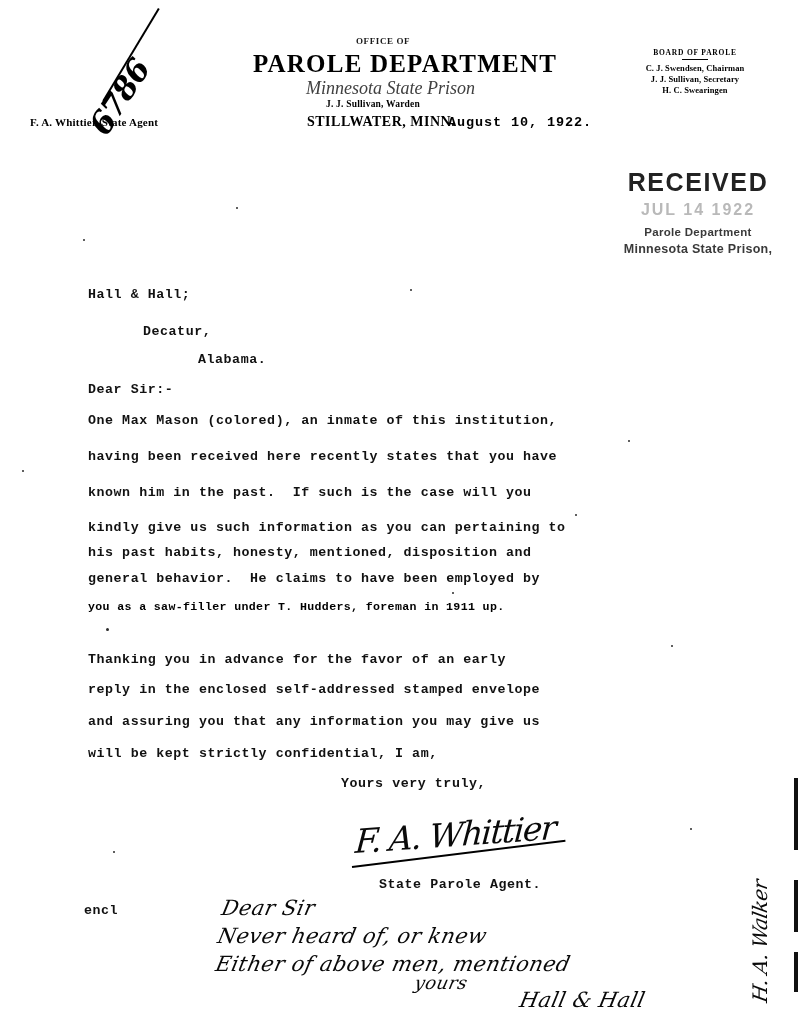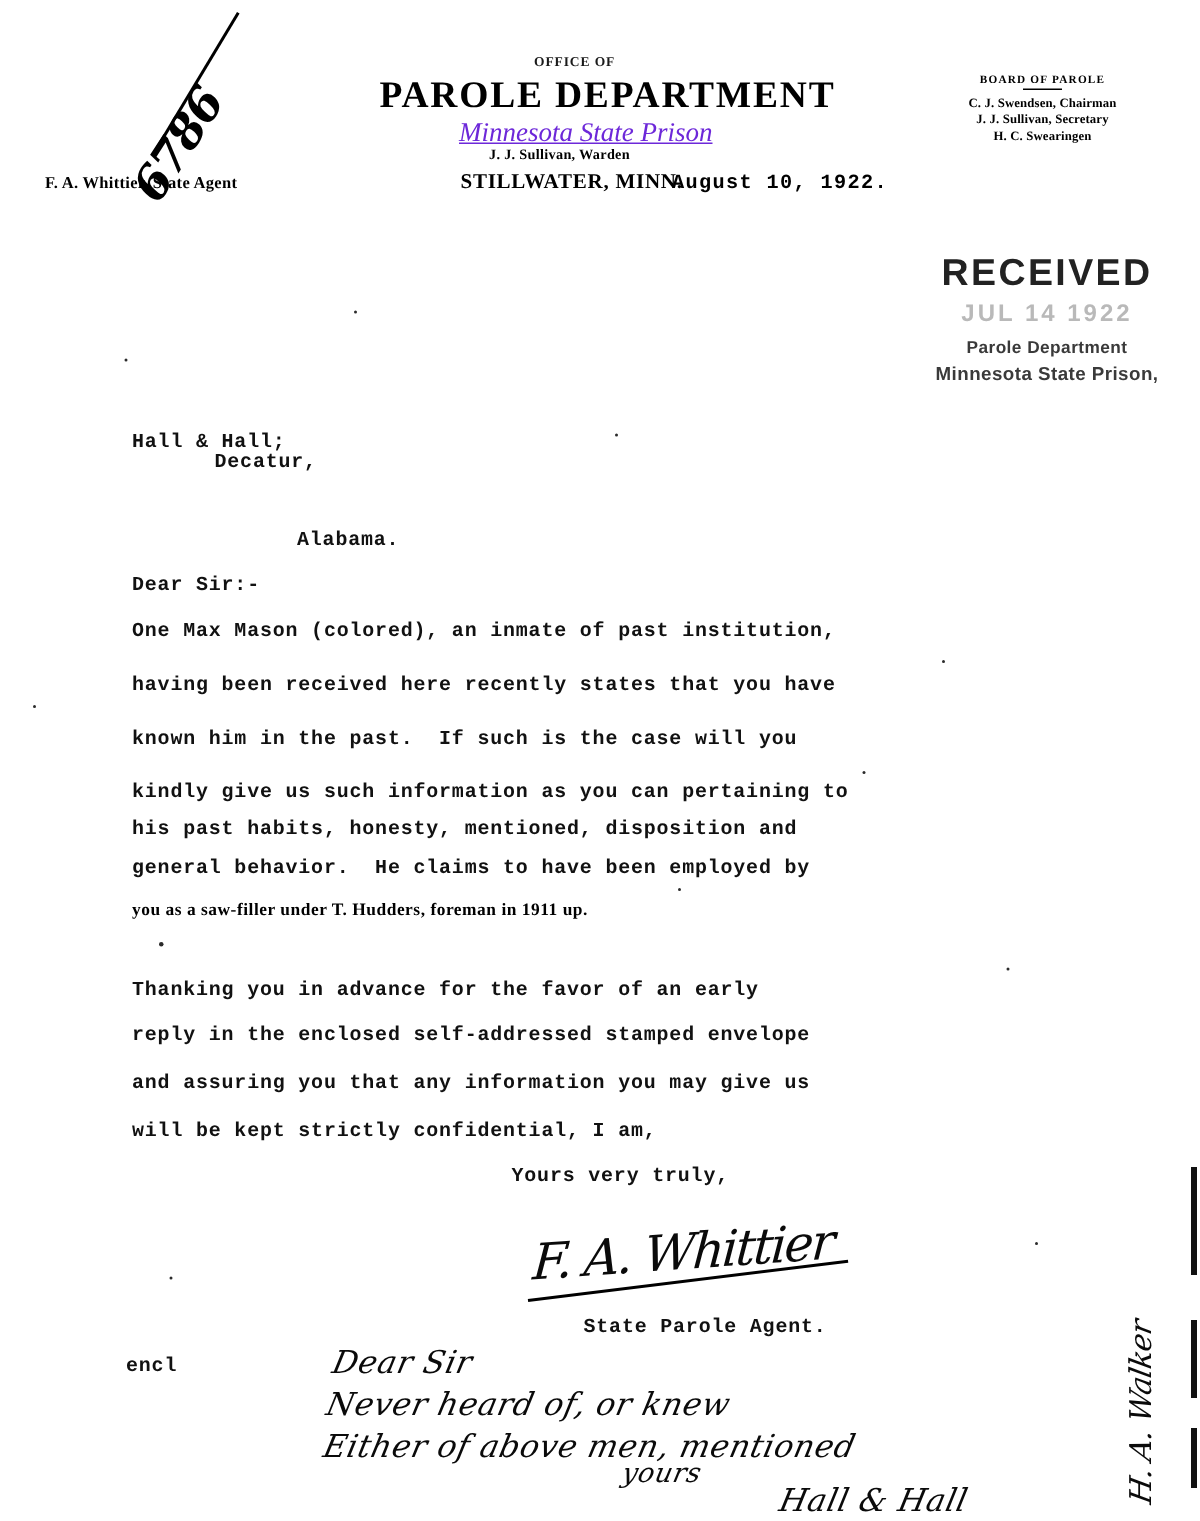--- a/index.html
+++ b/index.html
@@ -35,22 +35,21 @@
     font-family: "Liberation Serif", serif;
     font-weight: bold;
     font-size: 25px;
     letter-spacing: 1.2px;
     color: #000;
   }
   .lh-sub {
     font-family: "Liberation Serif", serif;
     font-style: italic;
     font-size: 18px;
-    color: #6d28d9;
-    text-decoration: underline;
+    color: #404040;
   }
   .lh-warden {
     font-family: "Liberation Serif", serif;
     font-weight: bold;
     font-size: 9.5px;
     letter-spacing: 0.2px;
   }
   .lh-city {
     font-family: "Liberation Serif", serif;
     font-weight: bold;
@@ -97,21 +96,21 @@
     letter-spacing: 0.55px;
     color: #111;
   }
   .tw-date {
     font-family: "Liberation Mono", "DejaVu Sans Mono", monospace;
     font-size: 13.5px;
     font-weight: bold;
     letter-spacing: 0.9px;
   }
   .tw-small {
-    font-family: Liberation Serif, serif;
+    font-family: Liberation Mono, monospace;
     font-size: 11.6px;
     font-weight: bold;
     letter-spacing: 0.35px;
   }
   .body-line { line-height: 1; }
 
   
   .stamp { position: absolute; text-align: center; }
   .stamp-word {
     font-family: "Liberation Sans", sans-serif;
@@ -235,44 +234,44 @@
   </div>
 
   <div class="stamp" style="left:608px; top:168px; width:180px;">
     <div class="stamp-word">RECEIVED</div>
     <div class="stamp-date">JUL 14 1922</div>
     <div class="stamp-line" style="margin-top:6px;">Parole Department</div>
     <div class="stamp-line wide">Minnesota State Prison,</div>
   </div>
 
   <div class="abs tw" style="left:88px; top:287px;">Hall &amp; Hall;</div>
-  <div class="abs tw" style="left:143px; top:300px;text-align:right;">Decatur,</div>
+  <div class="abs tw" style="left:143px; top:324px;text-align:right;">Decatur,</div>
   <div class="abs tw" style="left:198px; top:352px;">Alabama.</div>
 
   <div class="abs tw" style="left:88px; top:382px;">Dear Sir:-</div>
 
-  <div class="abs tw body-line" style="left:88px; top:414px;">One Max Mason (colored), an inmate of past institution,</div>
+  <div class="abs tw body-line" style="left:88px; top:414px;">One Max Mason (colored), an inmate of this institution,</div>
   <div class="abs tw body-line" style="left:88px; top:450px;text-align:center;">having been received here recently states that you have</div>
   <div class="abs tw body-line" style="left:88px; top:486px;">known him in the past.  If such is the case will you</div>
   <div class="abs tw body-line" style="left:88px; top:521px;">kindly give us such information as you can pertaining to</div>
   <div class="abs tw body-line" style="left:88px; top:546px;">his past habits, honesty, mentioned, disposition and</div>
   <div class="abs tw body-line" style="left:88px; top:572px;">general behavior.  He claims to have been employed by</div>
   <div class="abs tw-small body-line" style="left:88px; top:601px;">you as a saw-filler under T. Hudders, foreman in 1911 up.</div>
 
   <div class="abs tw body-line" style="left:88px; top:653px;">Thanking you in advance for the favor of an early</div>
   <div class="abs tw body-line" style="left:88px; top:683px;">reply in the enclosed self-addressed stamped envelope</div>
   <div class="abs tw body-line" style="left:88px; top:715px;">and assuring you that any information you may give us</div>
   <div class="abs tw body-line" style="left:88px; top:747px;">will be kept strictly confidential, I am,</div>
 
   <div class="abs tw" style="left:341px; top:776px;">Yours very truly,</div>
 
   <div class="signature" style="left:355px; top:815px;">F. A. Whittier</div>
   <div class="sig-flourish" style="left:352px; top:866px; width:215px; transform: rotate(-7deg);"></div>
 
-  <div class="abs tw" style="left:389px; top:877px;">State Parole Agent.</div>
+  <div class="abs tw" style="left:379px; top:877px;">State Parole Agent.</div>
 
   <div class="abs tw" style="left:84px; top:903px;text-align:right;">encl</div>
 
   <div class="note" style="left:222px; top:896px;">Dear Sir</div>
   <div class="note" style="left:218px; top:924px;">Never heard of, or knew</div>
   <div class="note" style="left:216px; top:952px;">Either of above men, mentioned</div>
   <div class="note" style="left:415px; top:972px; font-size:18px;">yours</div>
   <div class="note" style="left:520px; top:988px;">Hall &amp; Hall</div>
 
   <div class="margin-sig" style="left:748px; top:1000px;">H. A. Walker</div>

